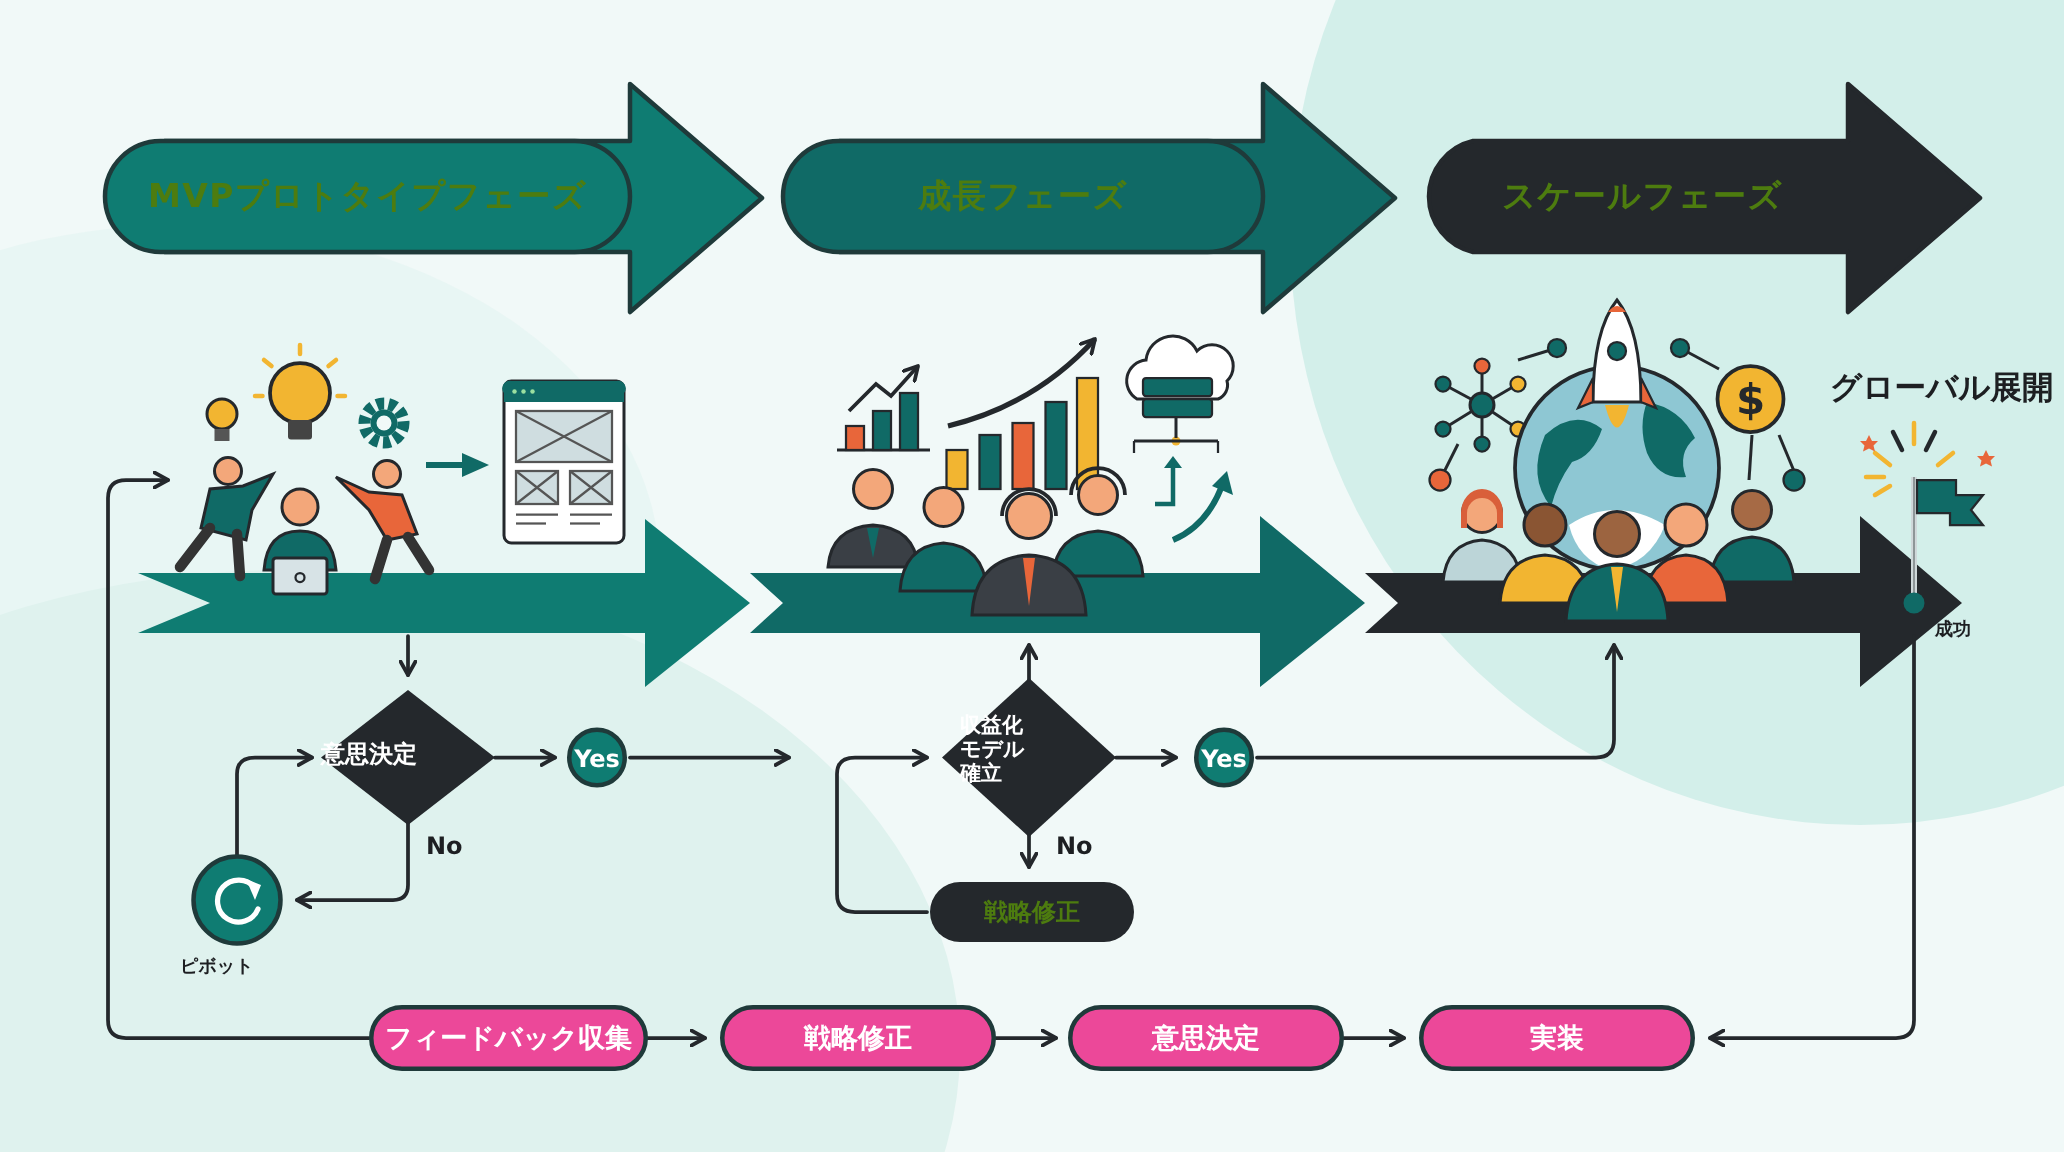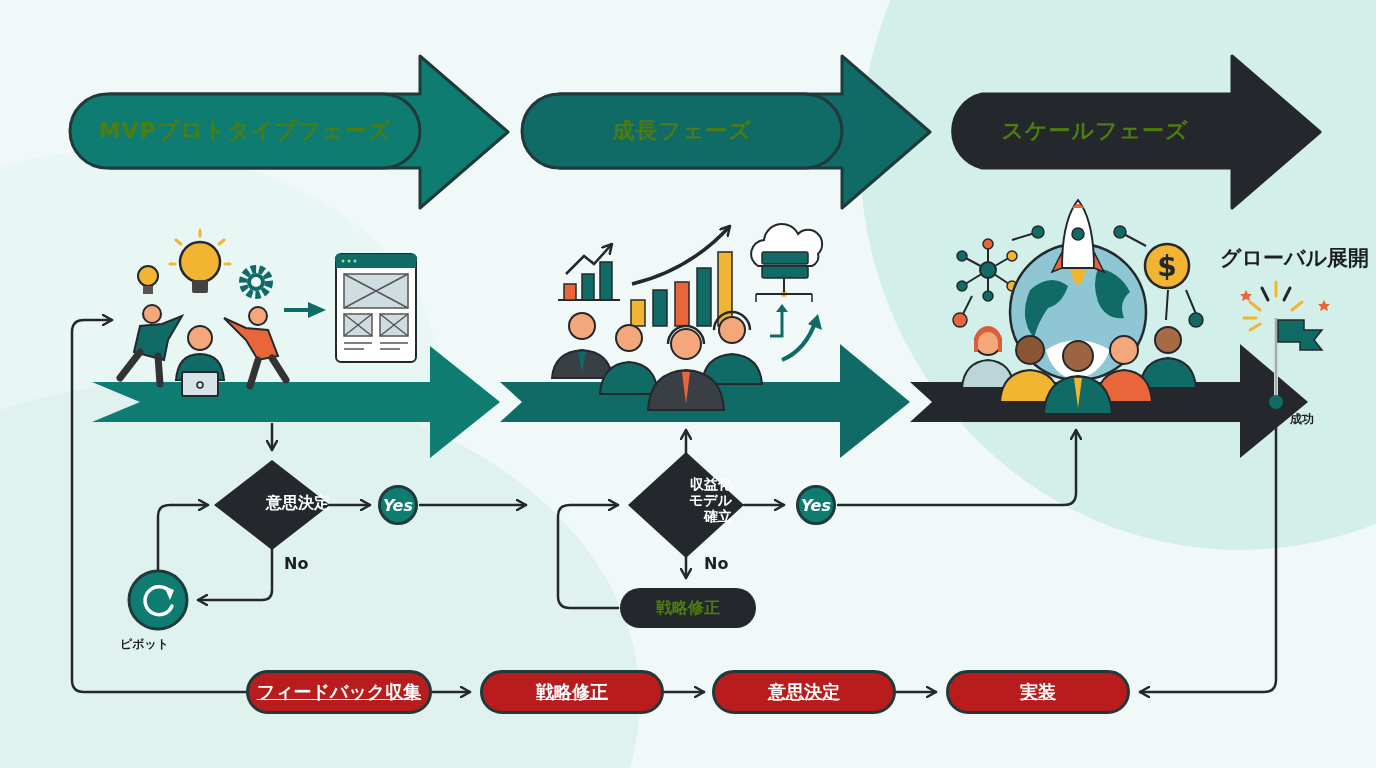--- a/index.html
+++ b/index.html
@@ -8,28 +8,28 @@
     background:#f1f9f8;}
   .bg{position:absolute;inset:0;overflow:hidden;}
   .blob{position:absolute;border-radius:50%;}
   .b1{left:-260px;top:380px;width:900px;height:640px;background:#dff2ee;}
   .b2{left:860px;top:-240px;width:760px;height:790px;background:#d3efea;}
   .b3{left:-200px;top:150px;width:640px;height:460px;background:#e6f5f2;opacity:.8;}
   svg.stage{position:absolute;left:0;top:0;}
   .lbl{position:absolute;color:#4d7c0f;font-weight:bold;white-space:nowrap;
     display:flex;align-items:center;justify-content:center;}
   .phase-label{font-size:22px;letter-spacing:1px;}
-  .pill{position:absolute;height:44px;border-radius:24px;background:#b91c1c;
+  .pill{position:absolute;height:44px;border-radius:24px;background:#ec4899;
     border:3px solid #1f3a3a;box-sizing:border-box;color:#fff;font-weight:bold;
-    font-size:18px;display:flex;align-items:center;justify-content:center;text-decoration:underline;}
+    font-size:18px;display:flex;align-items:center;justify-content:center;}
   .txt{position:absolute;font-weight:bold;white-space:nowrap;color:#1d1f22;}
-  .dtext{position:absolute;color:#fff;font-weight:bold;text-align:right;line-height:1.15;}
+  .dtext{position:absolute;color:#fff;font-weight:bold;text-align:left;line-height:1.15;}
   .yes{position:absolute;width:40px;height:40px;border-radius:50%;background:#0f7c72;
     border:3px solid #1f3a3a;box-sizing:border-box;color:#fff;font-weight:bold;font-size:16px;
-    display:flex;align-items:center;justify-content:center;font-style:italic;}
+    display:flex;align-items:center;justify-content:center;}
 </style>
 </head>
 <body>
 
 <div class="bg">
   <div class="blob b3"></div>
   <div class="blob b1"></div>
   <div class="blob b2"></div>
 </div>
 

